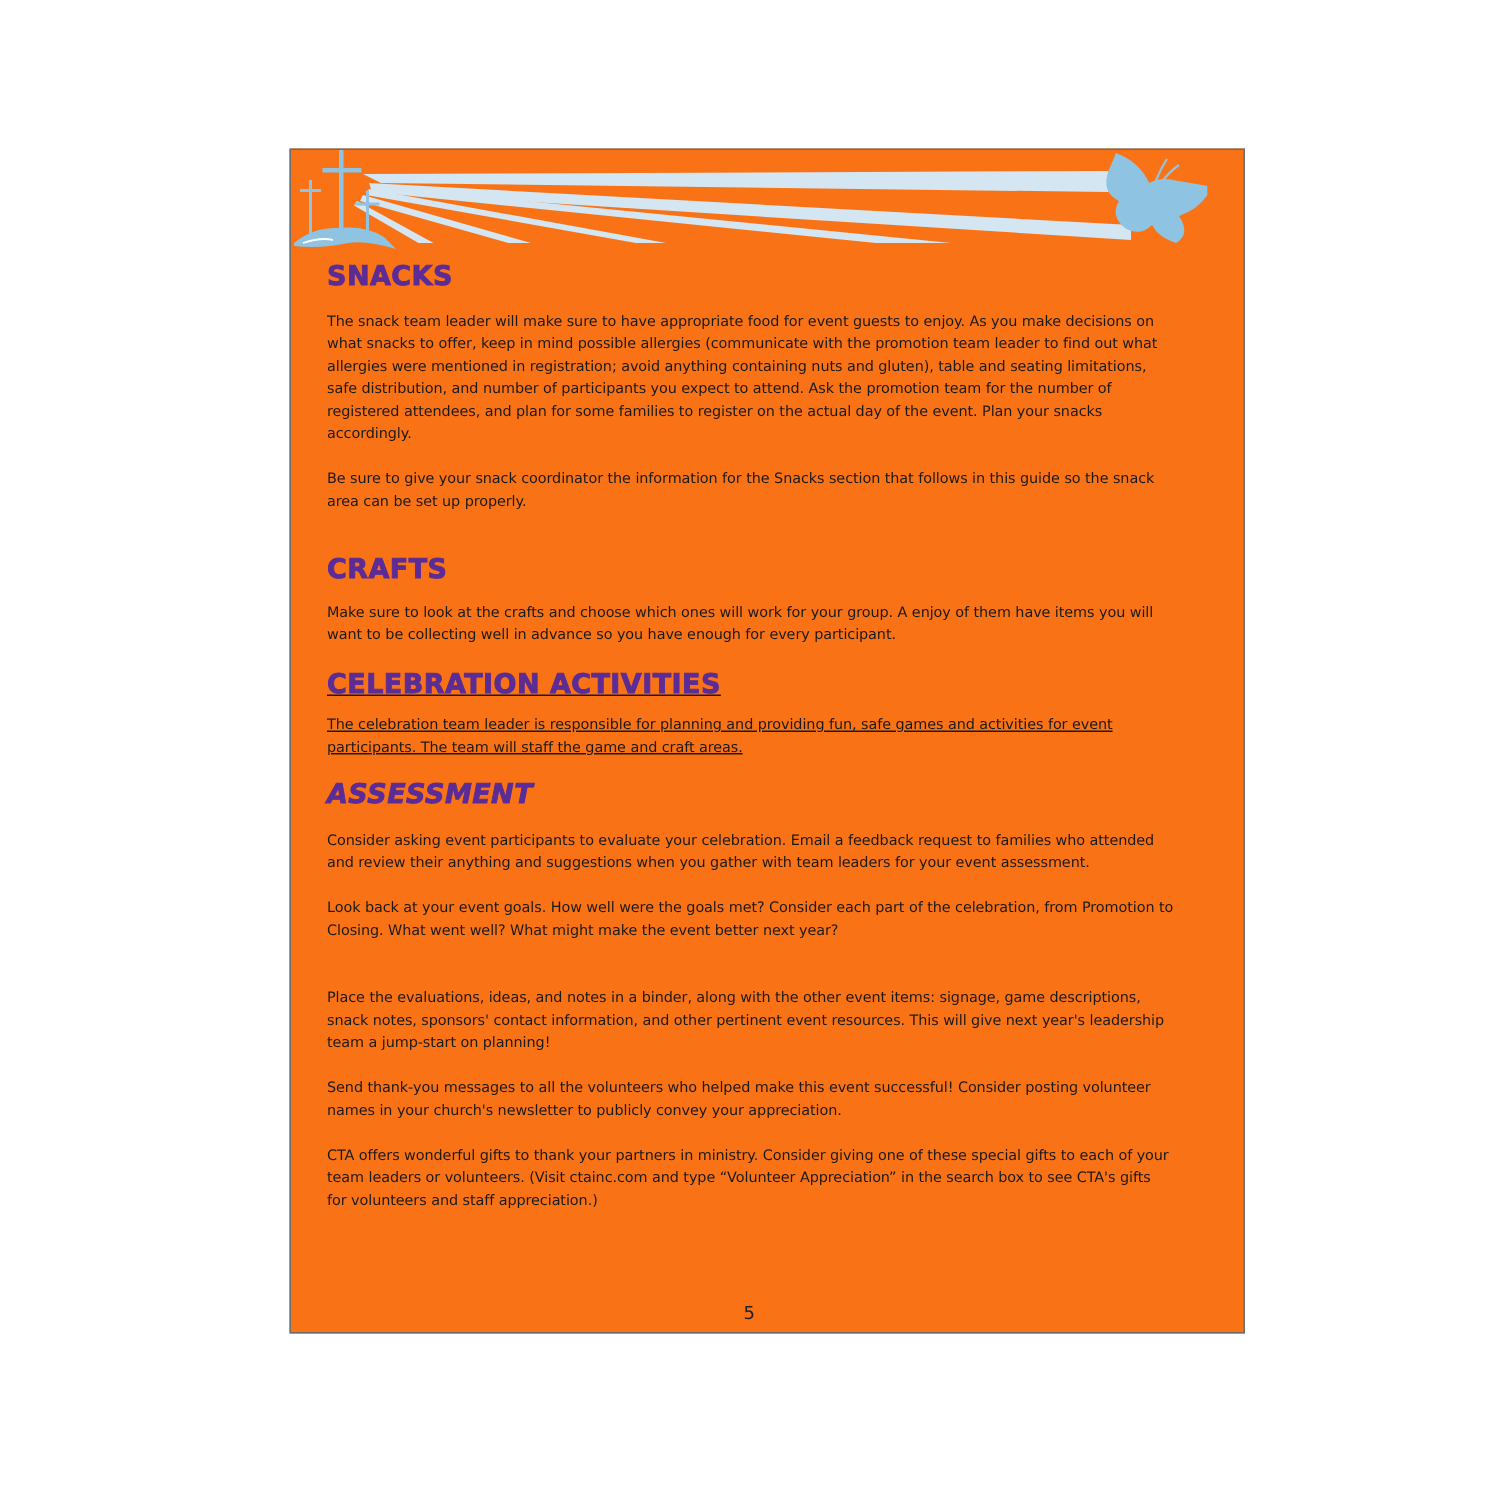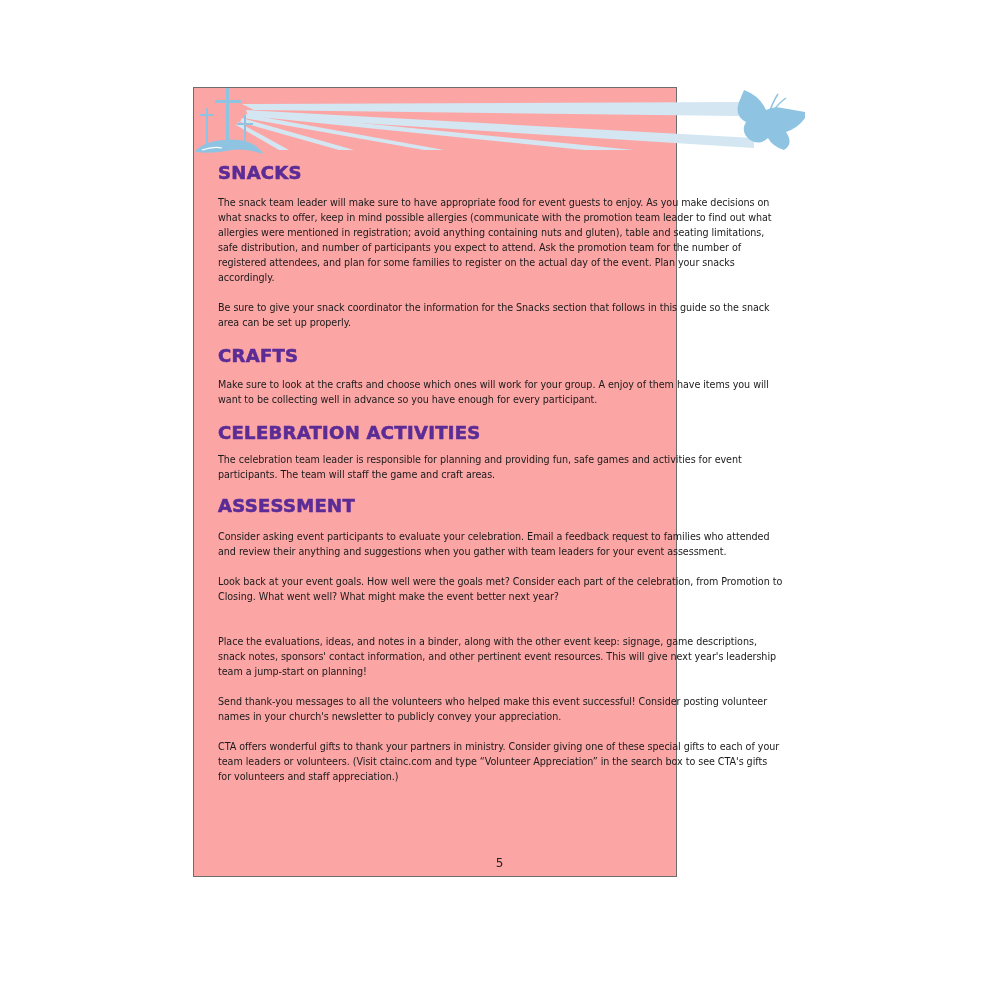--- a/index.html
+++ b/index.html
@@ -1,41 +1,41 @@
 <!DOCTYPE html>
 <html><head>
 <meta charset="utf-8">
 <style>
   html, body { margin: 0; padding: 0; background: #ffffff; }
   body { width: 1000px; height: 1000px; position: relative; overflow: hidden; }
   .page {
-    position: absolute; left: 193px; top: 87px; width: 484px; height: 790px;
-    border: 1.5px solid #6d6d6d; background: #fca5a5; box-sizing: border-box;
+    position: absolute; left: 193px; top: 99px; width: 637px; height: 790px;
+    border: 1.5px solid #6d6d6d; background: #f97316; box-sizing: border-box;
   }
   .banner { position: absolute; left: 0; top: 0; width: 611px; height: 70px; }
   .content {
     position: absolute; left: 24px; top: 72px; width: 565px;
     font-family: "DejaVu Sans", sans-serif; color: #1a1a1a;
   }
   h2 {
     margin: 0; color: #5b2c96; font-family: "DejaVu Sans", sans-serif;
     font-weight: 900; font-size: 18px; letter-spacing: 0.3px; line-height: 26px;
     text-transform: uppercase; -webkit-text-stroke: 0.6px #5b2c96;
   }
   p {
     margin: 0; font-size: 9.6px; line-height: 15px; letter-spacing: -0.05px;
   }
   .para-gap { height: 15px; }
   .snacks h2 { margin-bottom: 9px; }
-  .crafts { margin-top: 13px; }
+  .crafts { margin-top: 25px; }
   .crafts h2 { margin-bottom: 8px; }
-  .celebration { margin-top: 13px; }
+  .celebration { margin-top: 13px; text-decoration: underline; }
   .celebration h2 { margin-bottom: 6px; }
   .assessment { margin-top: 11px; }
-  .assessment h2 { margin-bottom: 10px; }
+  .assessment h2 { margin-bottom: 10px; font-style: italic; }
   .page-number {
     position: absolute; left: 0; width: 611px; top: 768px; text-align: center;
     font-family: "DejaVu Sans", sans-serif; font-size: 12px; color: #222;
   }
 </style>
 </head>
 <body>
 
 <div class="page">
 
@@ -84,21 +84,21 @@
       <p>The celebration team leader is responsible for planning and providing fun, safe games and activities for event participants. The team will staff the game and craft areas.</p>
     </section>
 
     <section class="assessment">
       <h2>Assessment</h2>
       <p>Consider asking event participants to evaluate your celebration. Email a feedback request to families who attended and review their anything and suggestions when you gather with team leaders for your event assessment.</p>
       <div class="para-gap"></div>
       <p>Look back at your event goals. How well were the goals met? Consider each part of the celebration, from Promotion to Closing. What went well? What might make the event better next year?</p>
       <div class="para-gap"></div>
       <div class="para-gap"></div>
-      <p>Place the evaluations, ideas, and notes in a binder, along with the other event keep: signage, game descriptions, snack notes, sponsors' contact information, and other pertinent event resources. This will give next year's leadership team a jump-start on planning!</p>
+      <p>Place the evaluations, ideas, and notes in a binder, along with the other event items: signage, game descriptions, snack notes, sponsors' contact information, and other pertinent event resources. This will give next year's leadership team a jump-start on planning!</p>
       <div class="para-gap"></div>
       <p>Send thank-you messages to all the volunteers who helped make this event successful! Consider posting volunteer names in your church's newsletter to publicly convey your appreciation.</p>
       <div class="para-gap"></div>
       <p>CTA offers wonderful gifts to thank your partners in ministry. Consider giving one of these special gifts to each of your team leaders or volunteers. (Visit ctainc.com and type “Volunteer Appreciation” in the search box to see CTA's gifts for volunteers and staff appreciation.)</p>
     </section>
 
   </div>
 
   <div class="page-number">5</div>
 </div>

